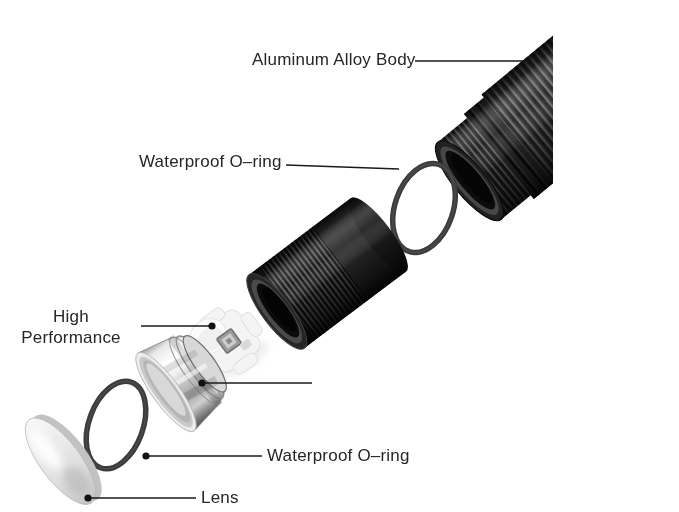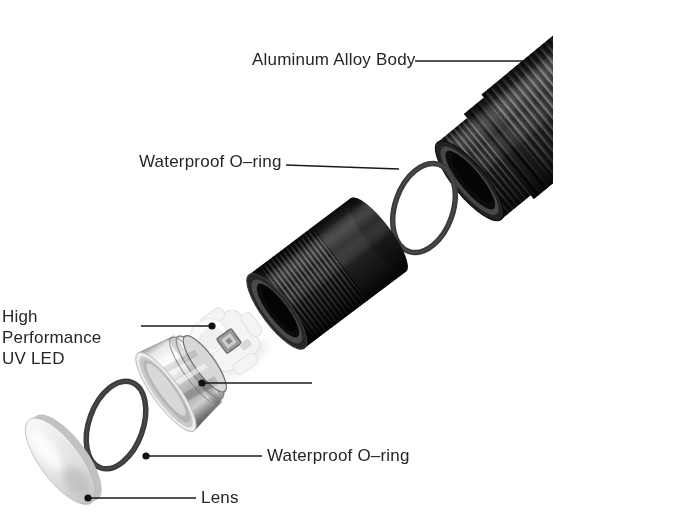--- a/index.html
+++ b/index.html
@@ -14,21 +14,21 @@
   .lbl{
     position:absolute;
     font-size:17px;
     line-height:20px;
     letter-spacing:.2px;
     color:#262626;
     white-space:nowrap;
     user-select:none;
   }
   .lbl-led{
-    text-align:left;
+    text-align:center;
     width:138px;
     white-space:normal;
     line-height:21px;
   }
 </style>
 </head>
 <body>
 
 <div class="stage">
 
@@ -197,21 +197,20 @@
       <circle cx="88" cy="498" r="3.6"></circle>
     </g>
   </svg>
 
   <div class="lbl" style="left:252px;top:50px;">Aluminum Alloy Body</div>
 
   <div class="lbl" style="left:139px;top:152px;">Waterproof O–ring</div>
 
   <div class="lbl lbl-led" style="left:2px;top:306px;">
     <div>High Performance</div>
-    <div>UV LED</div>
   </div>
 
 
   <div class="lbl" style="left:267px;top:446px;">Waterproof O–ring</div>
 
   <div class="lbl" style="left:201px;top:488px;">Lens</div>
 
 </div>
 
 </body></html>

